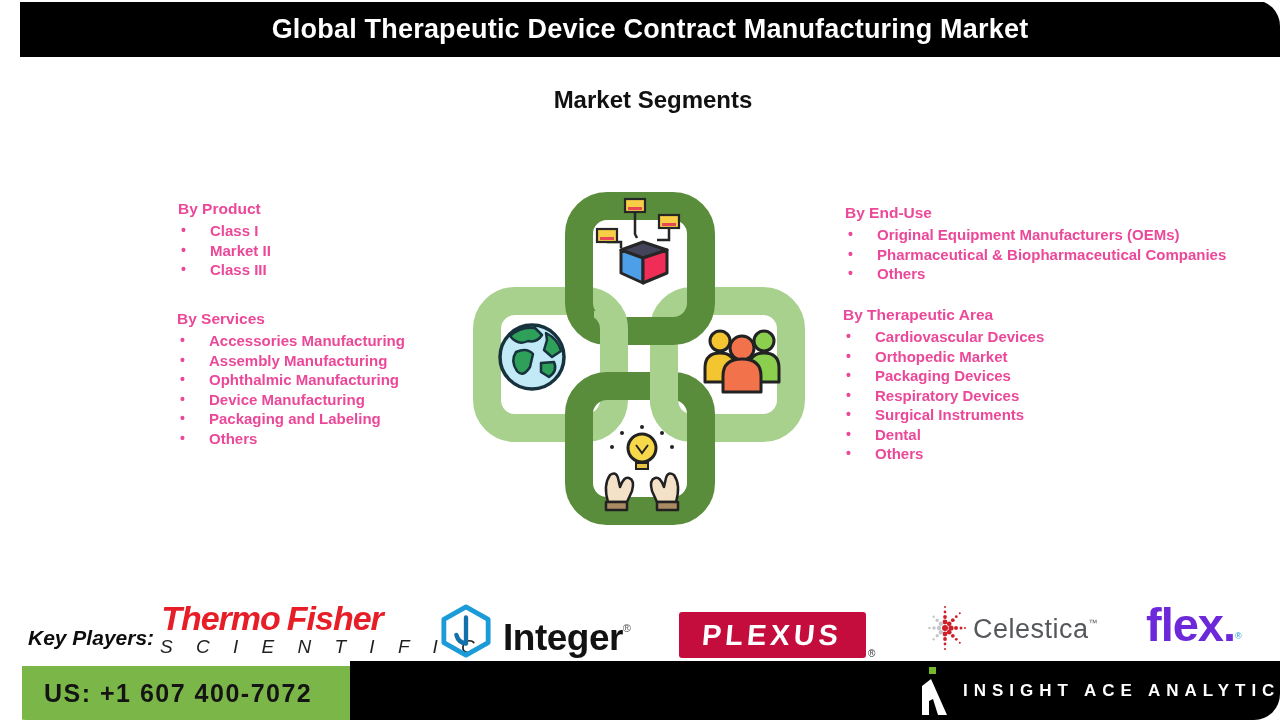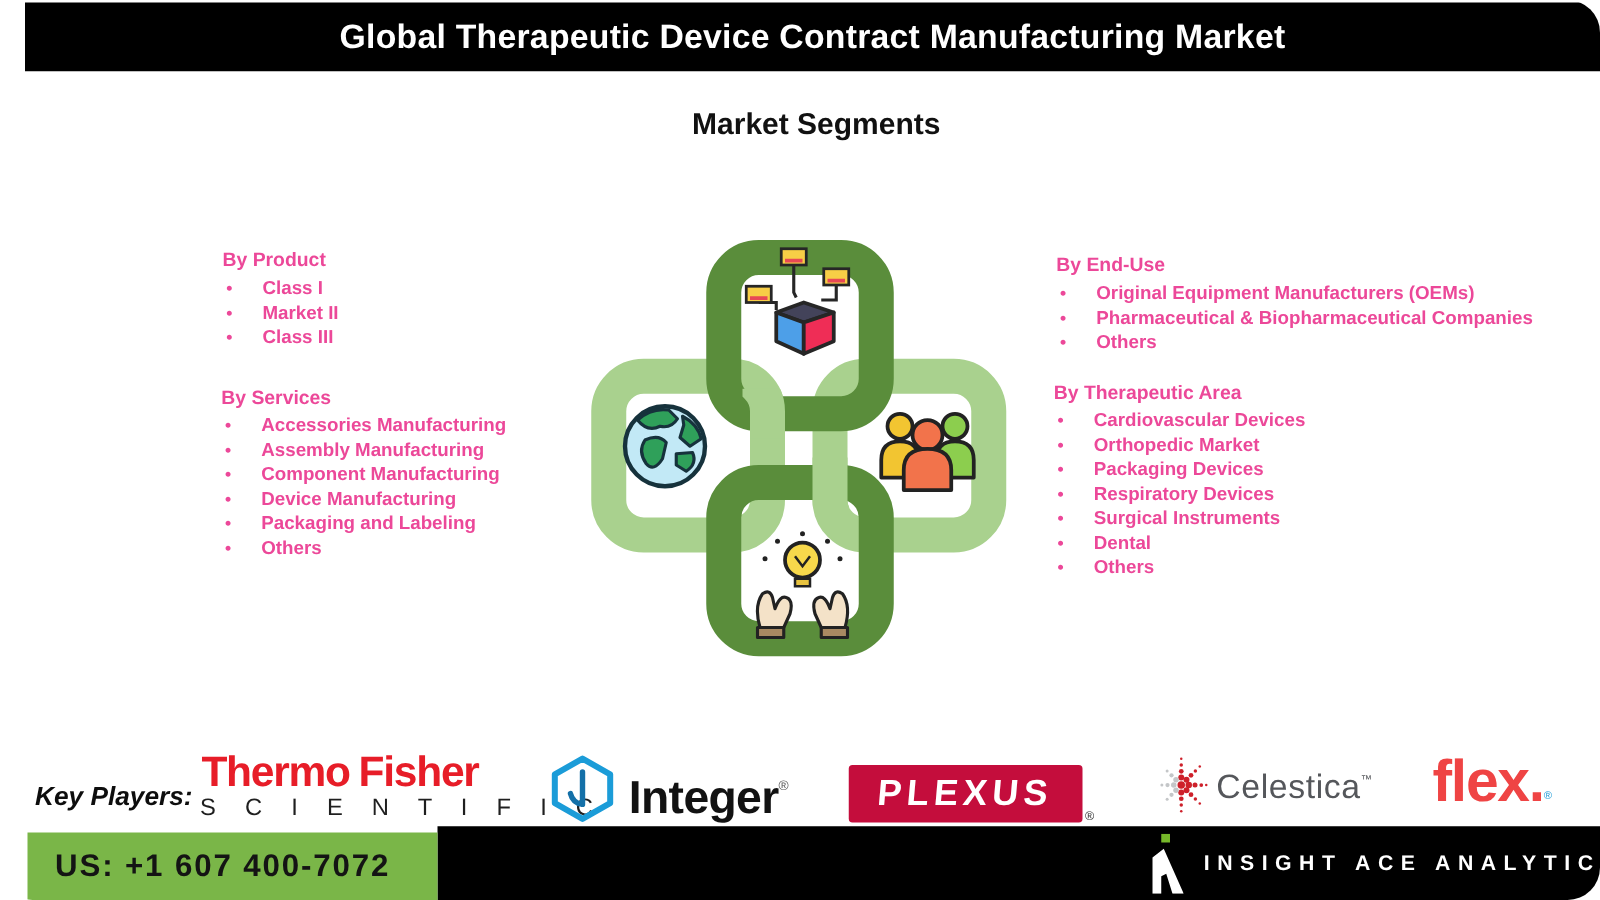--- a/index.html
+++ b/index.html
@@ -37,21 +37,21 @@
 
   
   .chain { position:absolute; left:460px; top:180px; width:360px; height:360px; }
 
   
   .kp-label {
     position:absolute; left:28px; top:626px; font-size:21px; font-weight:bold; font-style:italic; color:#0d0d0d;
   }
   .logo { position:absolute; }
   
-  .thermo { left:160px; top:601px; width:224px; text-align:center; }
+  .thermo { left:160px; top:601px; width:224px; text-align:center;font-style:italic; }
   .thermo .tline1 { font-size:34px; font-weight:800; letter-spacing:-1px; line-height:34px; white-space:nowrap; }
   .thermo .tline1 .w2 { margin-left:7px; }
   .thermo .tline2 { font-size:19px; letter-spacing:9px; color:#1f1f1f; font-weight:500; margin-top:1px; white-space:nowrap; }
   
   .integer { left:440px; top:603px; display:flex; align-items:flex-end; }
   .integer .itext { font-size:37px; font-weight:800; color:#121212; margin-left:11px; letter-spacing:-.5px; }
   .integer sup { font-size:11px; font-weight:400; color:#555; vertical-align:18px; }
   
   .plexus-box {
     left:679px; top:612px; width:187px; height:46px; border-radius:3px;
@@ -98,21 +98,21 @@
       <li>Market II</li>
       <li>Class III</li>
     </ul>
   </div>
 
   <div class="seg seg-services">
     <h2>By Services</h2>
     <ul>
       <li>Accessories Manufacturing</li>
       <li>Assembly Manufacturing</li>
-      <li>Component Manufacturing</li>
+      <li>Ophthalmic Manufacturing</li>
       <li>Device Manufacturing</li>
       <li>Packaging and Labeling</li>
       <li>Others</li>
     </ul>
   </div>
 
   <div class="seg seg-enduse">
     <h2>By End-Use</h2>
     <ul>
       <li>Original Equipment Manufacturers (OEMs)</li>
@@ -267,21 +267,21 @@
           <circle cx="2.5" cy="27" r="1.2"></circle>
         <circle cx="13.8" cy="22.8" r="2.2"></circle>
           <circle cx="10.2" cy="19.2" r="1.7"></circle>
           <circle cx="6.7" cy="15.7" r="1.2"></circle>
       </g>
     </svg>
     <span class="ctext" style="color:#55575B;"><span>Celestica</span><sup>™</sup></span>
   </div>
 
   <div class="logo flex-logo">
-    <span class="ftext" style="color:#ef4444;">flex.</span><sup style="color:#1597D5;">®</sup>
+    <span class="ftext" style="color:#6d28d9;">flex.</span><sup style="color:#1597D5;">®</sup>
   </div>
 
   <div class="footer-black"></div>
   <div class="footer-green" style="background:#7AB648;">
     <span class="phone">US: +1 607 400-7072</span>
   </div>
   <div class="brand">
     <svg width="27" height="48" viewBox="0 0 27 48">
       <rect x="9" y="0" width="7" height="7" fill="#76B82A"></rect>
       <path d="M2 48 V19 L11 12 L27 48 H18 L13 32 L9 34 V48 Z" fill="#ffffff"></path>

